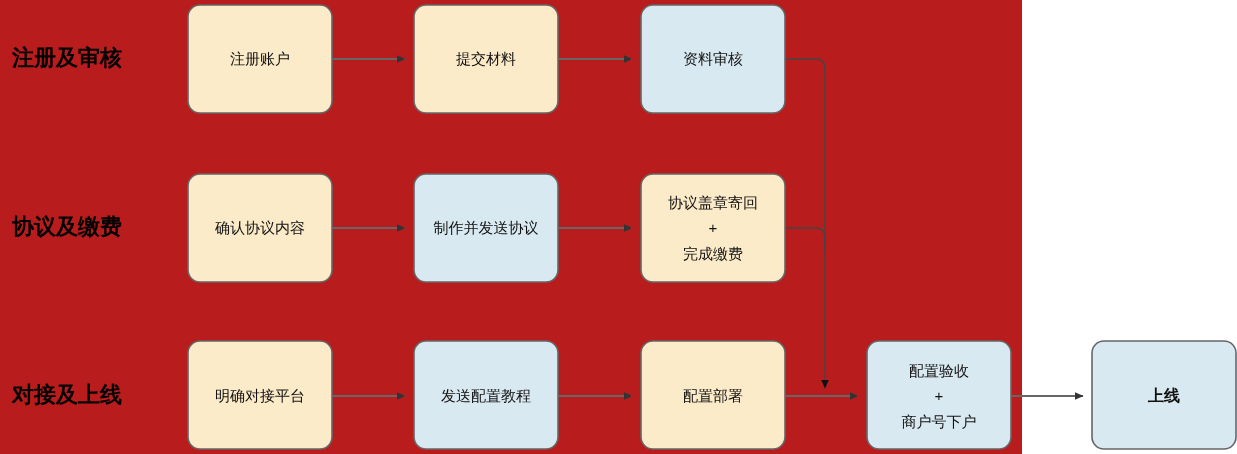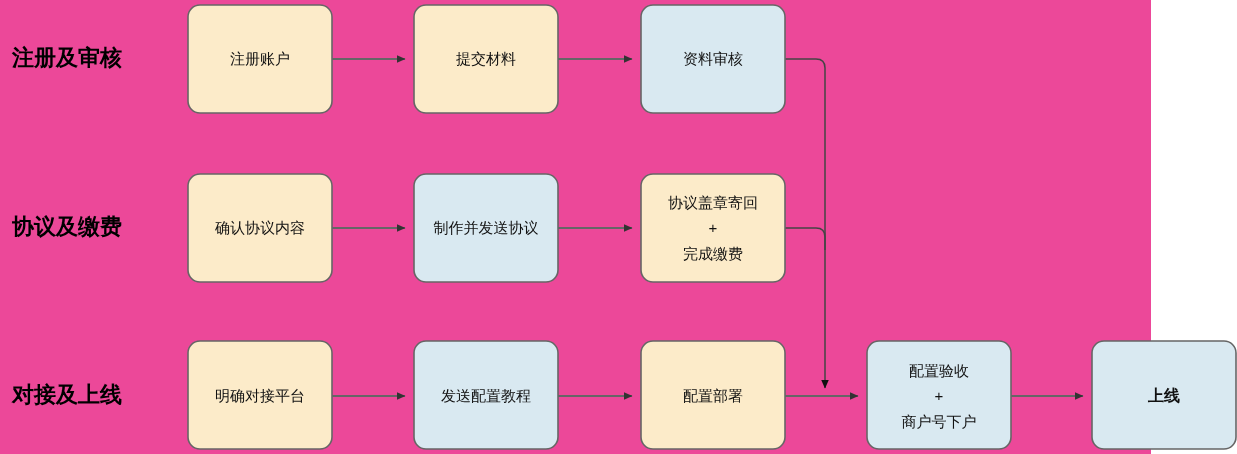--- a/index.html
+++ b/index.html
@@ -8,23 +8,23 @@
     background: #ffffff;
   }
   body {
     width: 1237px;
     height: 454px;
     font-family: "Liberation Sans", "DejaVu Sans", sans-serif;
     overflow: hidden;
   }
   #diagram {
     position: relative;
-    width: 1151px;
+    width: 1022px;
     height: 454px;
-    background: #ec4899;
+    background: #b91c1c;
   }
   svg.canvas {
     position: absolute;
     top: 0;
     left: 0;
     width: 1237px;
     height: 454px;
   }
   .row-label {
     font-size: 22px;

